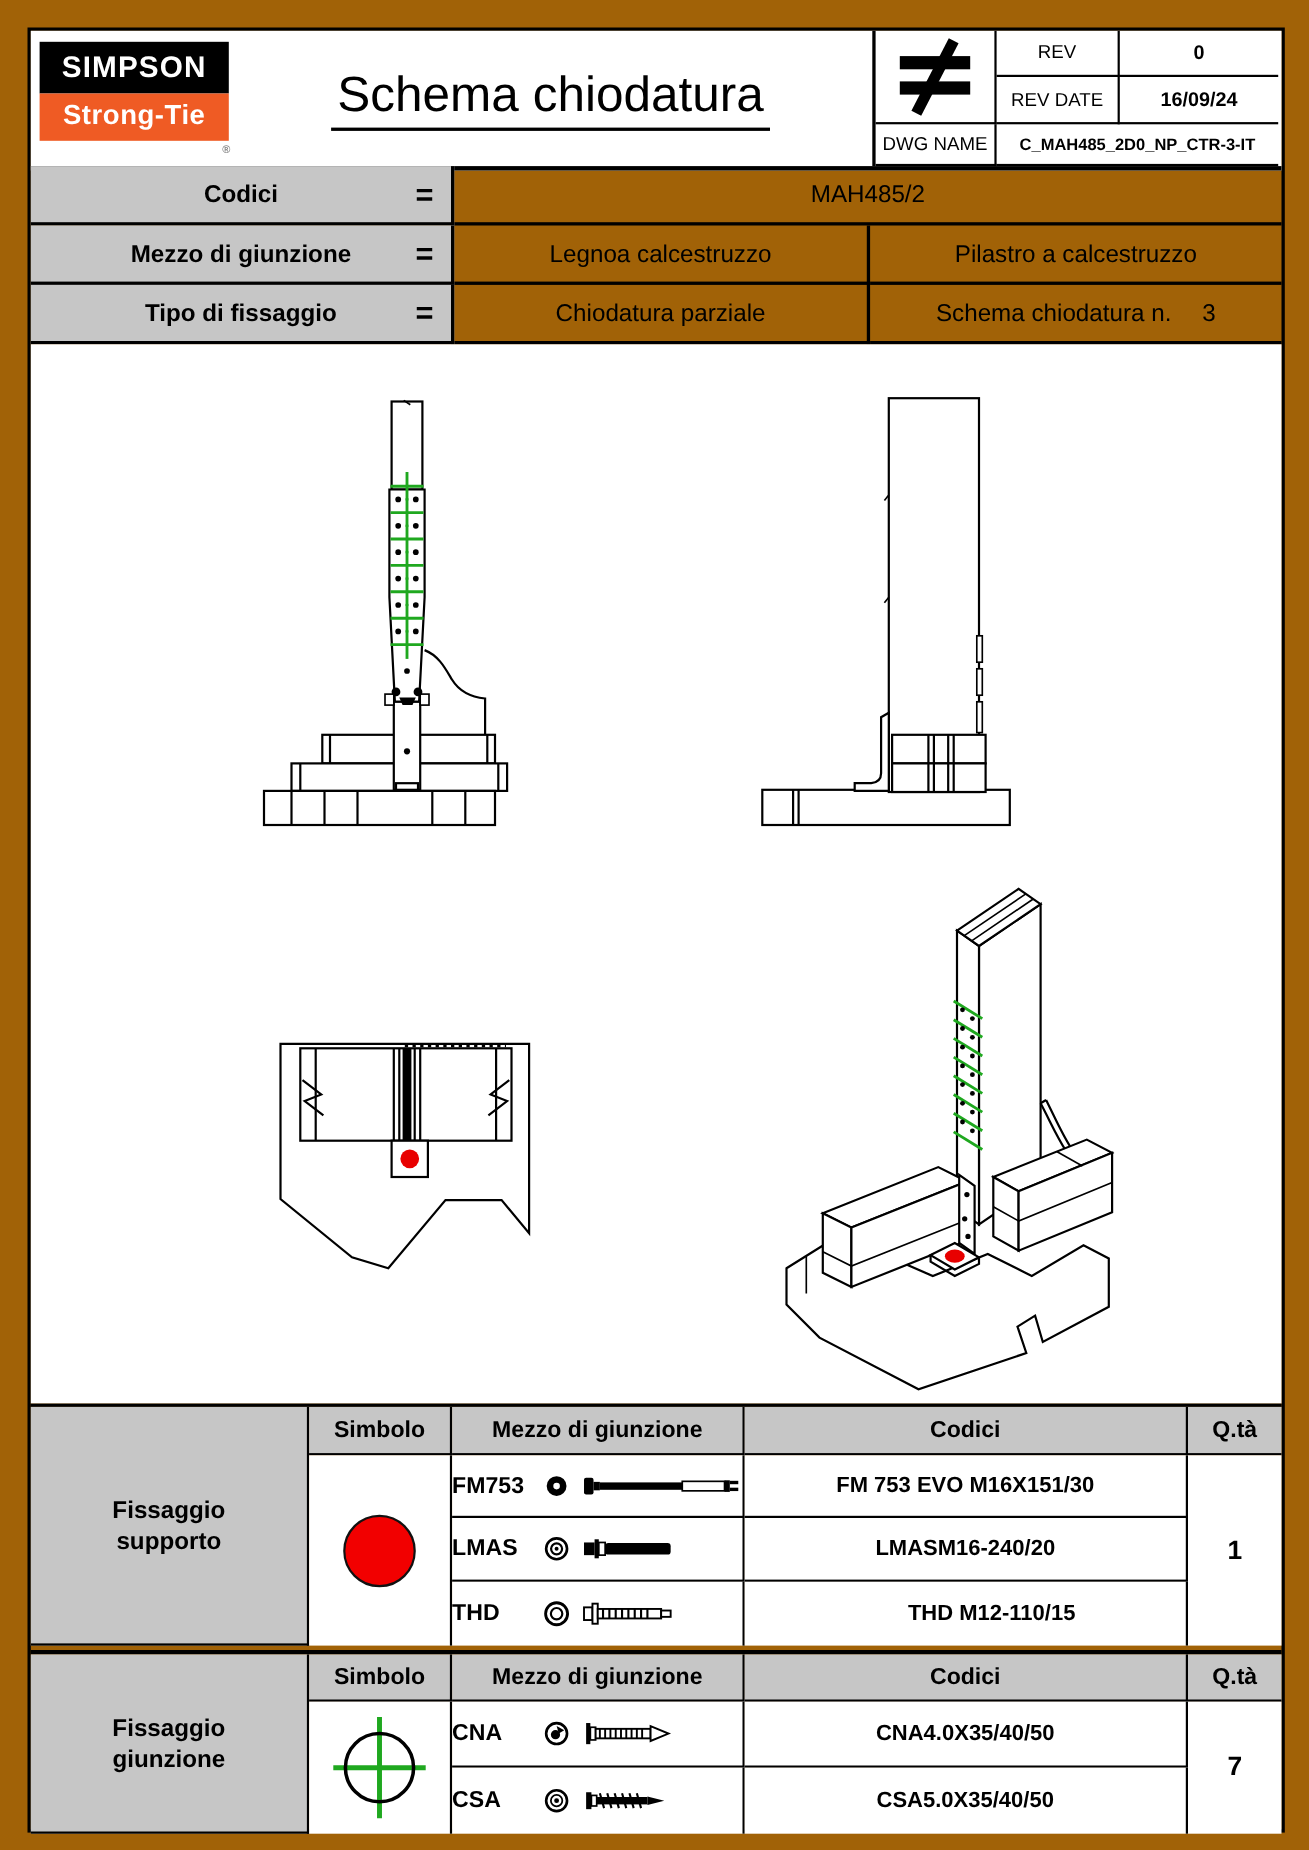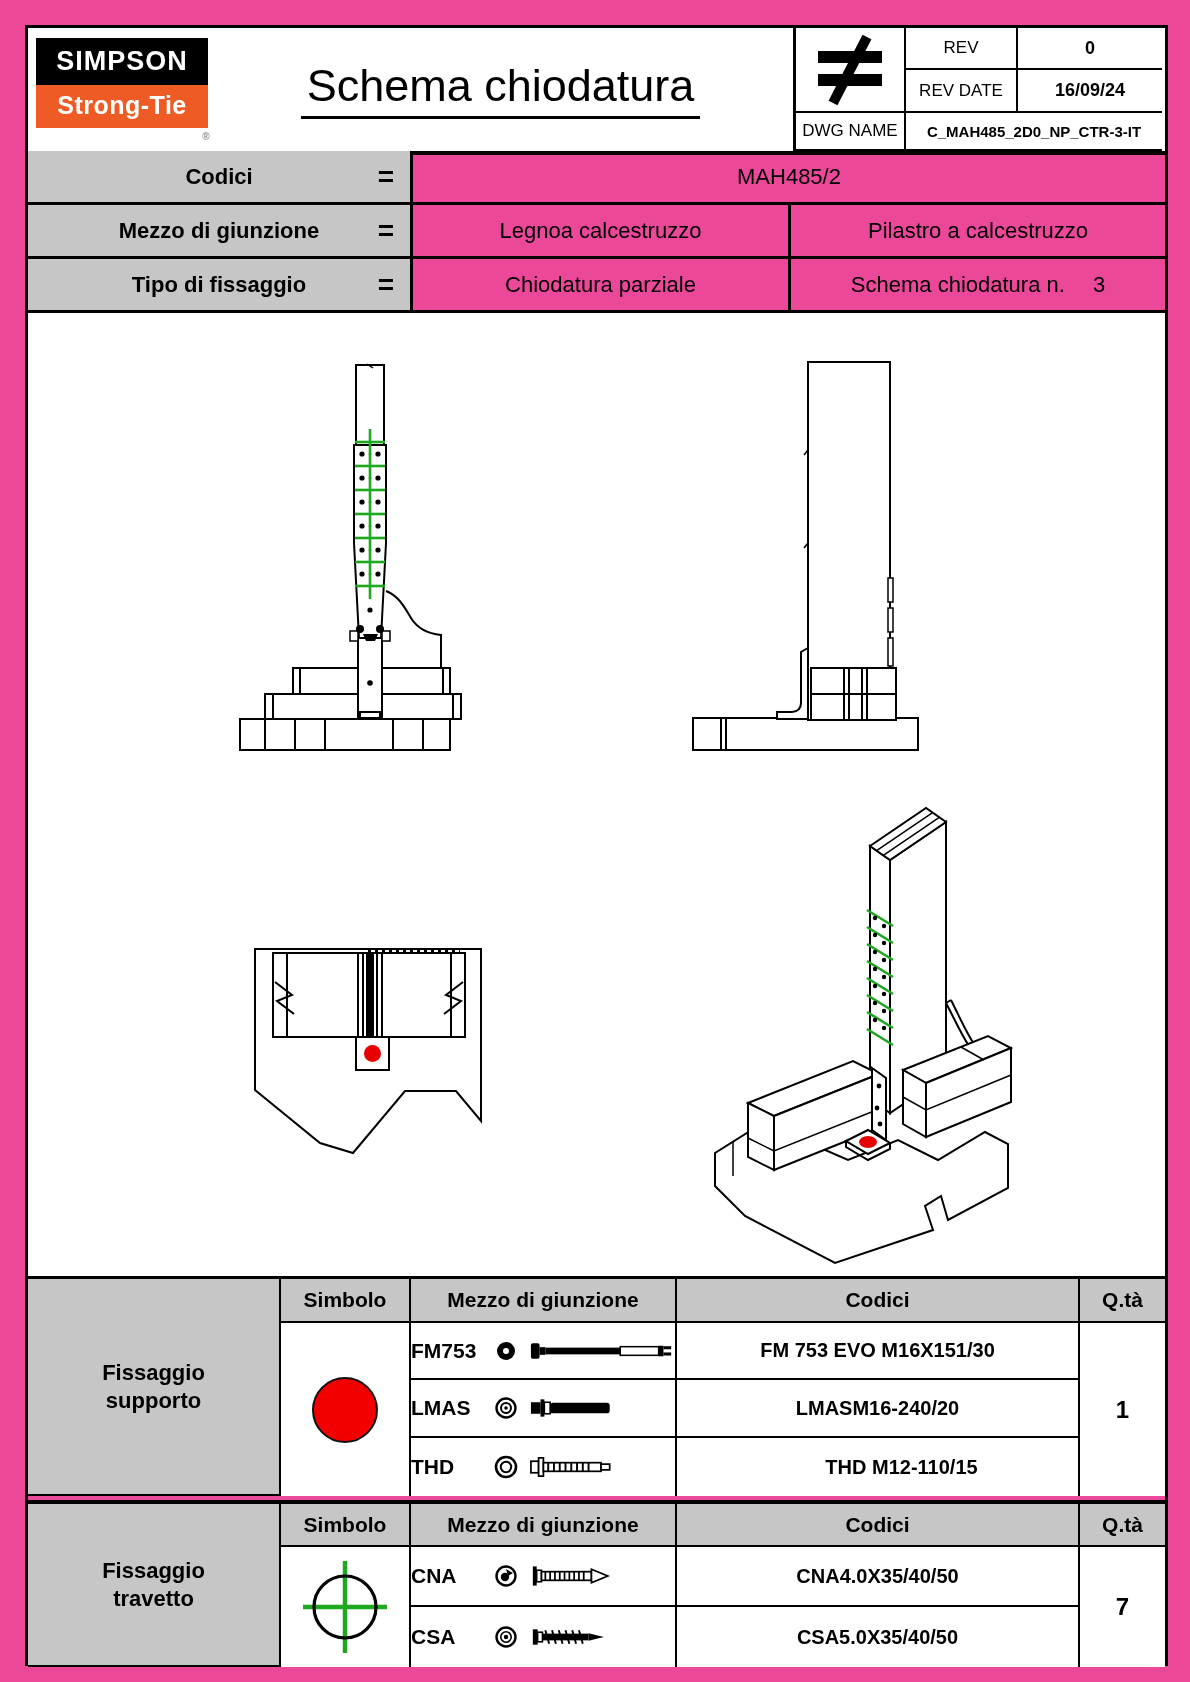--- a/index.html
+++ b/index.html
@@ -1,16 +1,16 @@
 <!DOCTYPE html>
 <html><head>
 <meta charset="utf-8">
 <style>
   html,body{margin:0;padding:0;background:#fff;}
-  .page{position:relative;width:1190px;height:1682px;background:#ec4899;
+  .page{position:relative;width:1190px;height:1682px;background:#a16207;
         font-family:"Liberation Sans",sans-serif;color:#000;overflow:hidden;}
   .sheet{position:absolute;left:25px;top:25px;width:1137px;height:1635px;border:3px solid #000;}
 
   
   .header-band{position:absolute;left:0;top:0;width:100%;height:123px;border-bottom:4px solid #000;background:#fff;}
   .logo{position:absolute;left:8px;top:10px;width:172px;}
   .logo-top{background:#000;color:#fff;font-weight:bold;font-size:27px;letter-spacing:1px;
             text-align:center;padding:8px 4px;}
   .logo-bottom{background:#ef5b24;color:#fff;font-weight:bold;font-size:25px;letter-spacing:.5px;
                text-align:center;padding:6px 2px 8px 2px;position:relative;}
@@ -340,21 +340,21 @@
         <line x1="56" y1="10.5" x2="56" y2="19.5" stroke="#000" stroke-width="2"></line>
         <line x1="62" y1="10.5" x2="62" y2="19.5" stroke="#000" stroke-width="2"></line>
         <rect x="75" y="12" width="9" height="6" fill="#fff" stroke="#000" stroke-width="1.8"></rect>
       </svg>
     </div>
     <div class="cell code nbb" style="grid-row:4;grid-column:4;padding-left:48px;">THD M12-110/15</div>
   </div>
 
   <div class="ftable t2">
     <div class="cell side-label" style="grid-row:1/span 3;grid-column:1;">
-      <span>Fissaggio travetto</span>
+      <span>Fissaggio giunzione</span>
     </div>
     <div class="cell head" style="grid-row:1;grid-column:2;">Simbolo</div>
     <div class="cell head" style="grid-row:1;grid-column:3;">Mezzo di giunzione</div>
     <div class="cell head" style="grid-row:1;grid-column:4;">Codici</div>
     <div class="cell head nbr" style="grid-row:1;grid-column:5;">Q.tà</div>
 
     <div class="cell nbb" style="grid-row:2/span 2;grid-column:2;">
       <svg width="96" height="100" viewBox="0 0 96 100">
         <line x1="48" y1="4" x2="48" y2="96" stroke="#1fa81f" stroke-width="4.5"></line>
         <line x1="6" y1="50" x2="90" y2="50" stroke="#1fa81f" stroke-width="4.5"></line>

